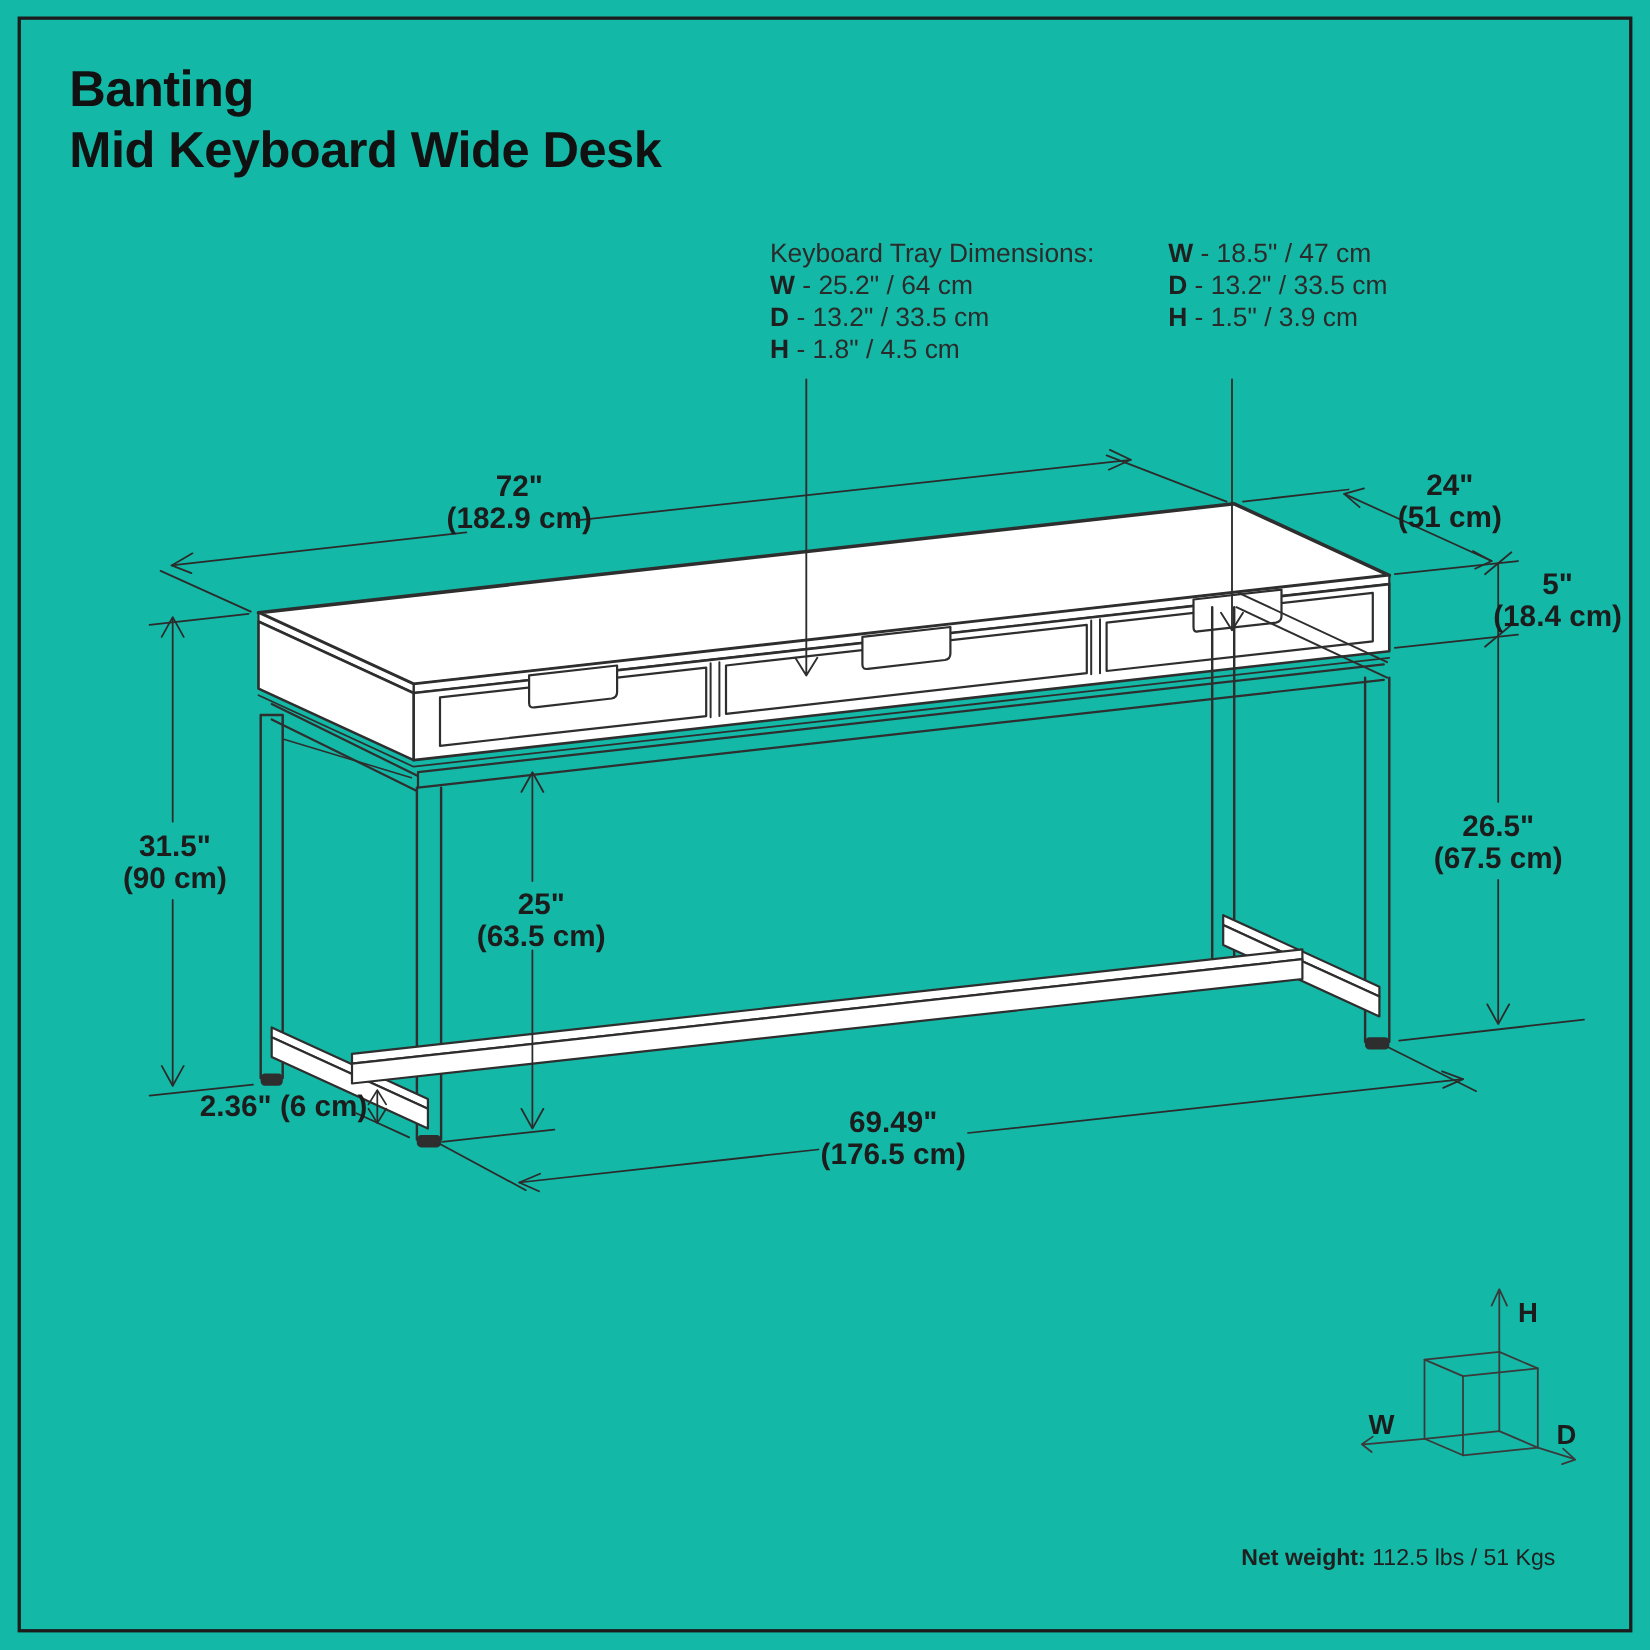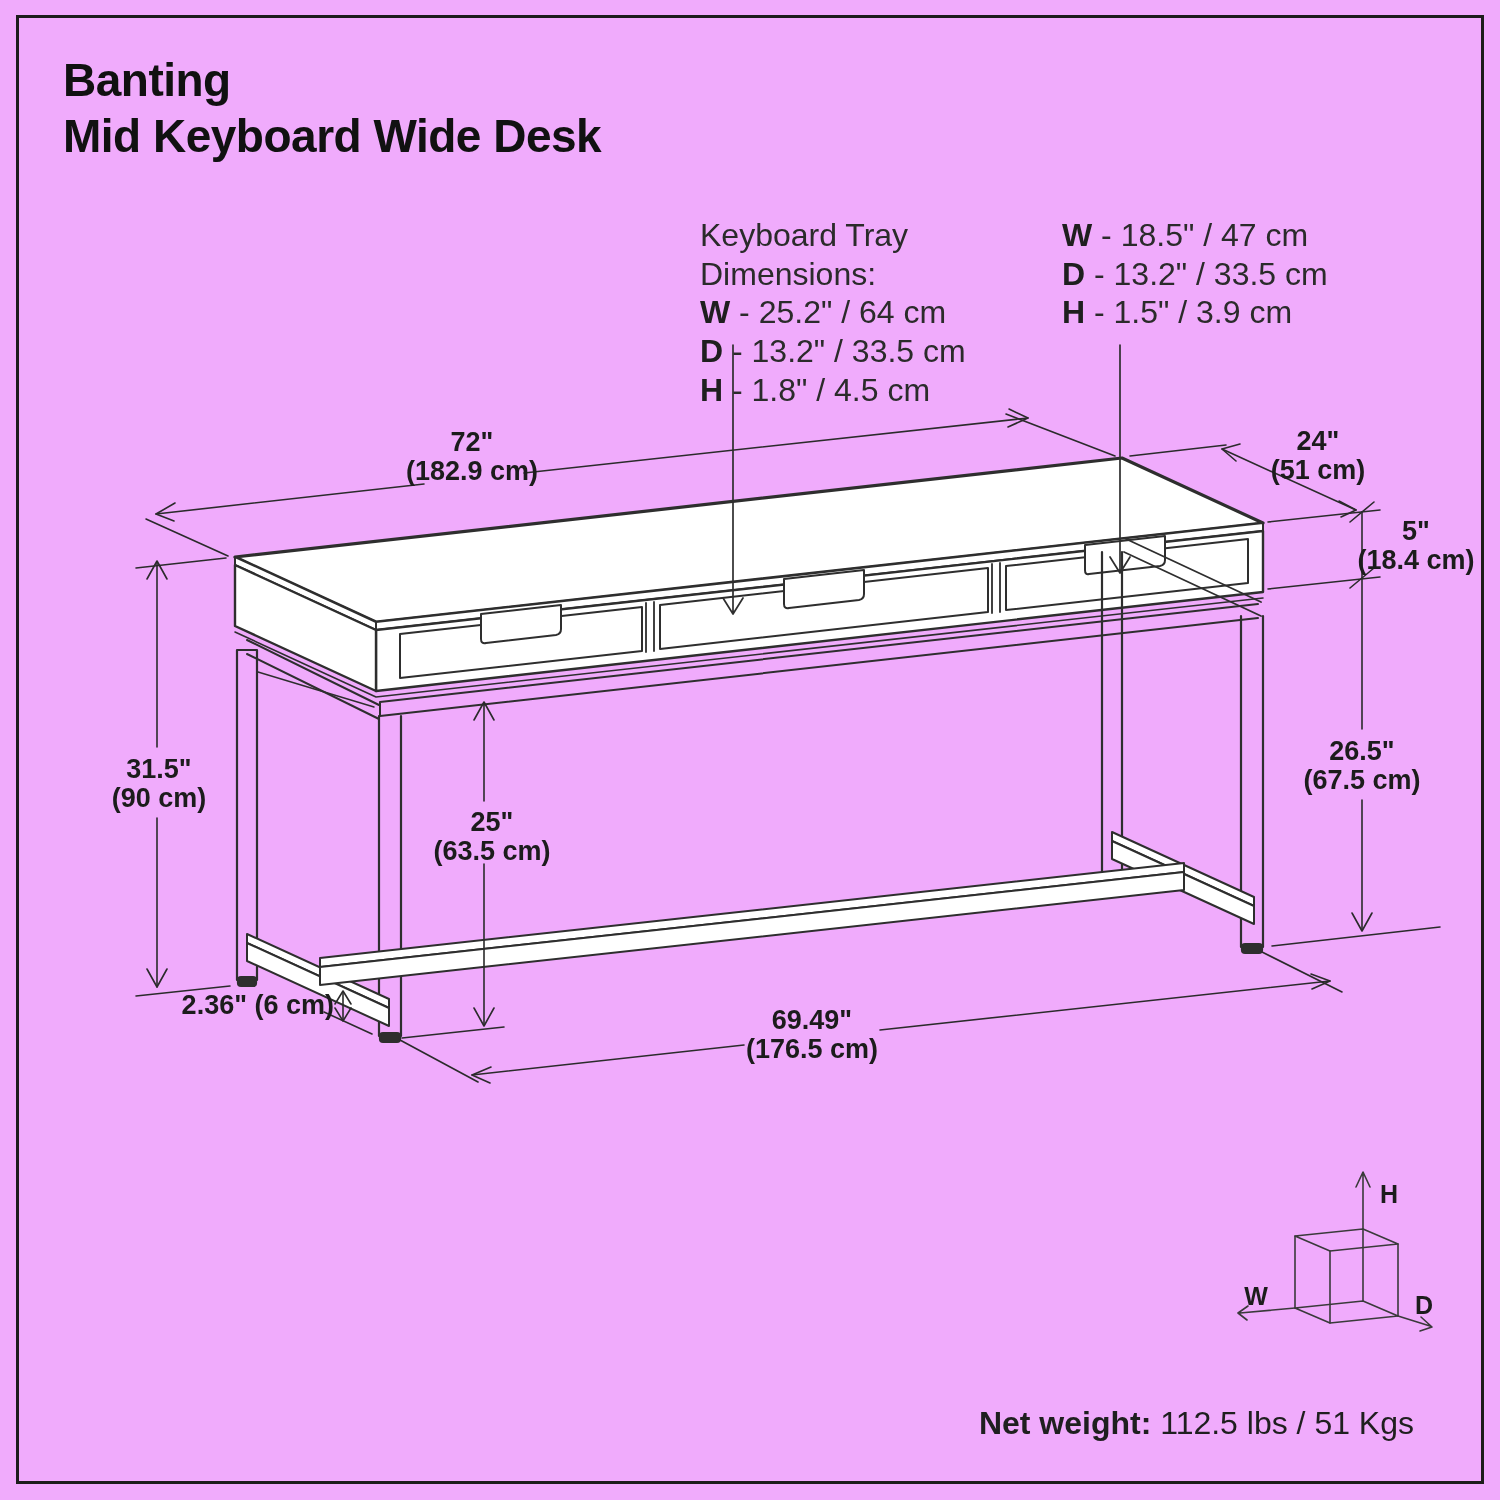--- a/index.html
+++ b/index.html
@@ -1,21 +1,21 @@
 <!DOCTYPE html>
 <html><head>
 <meta charset="utf-8">
 <style>
   * { margin: 0; padding: 0; box-sizing: border-box; }
   html, body { background: #ffffff; }
   .sheet {
     position: relative;
     width: 1500px;
     height: 1500px;
-    background: #f0abfc;
+    background: #14b8a6;
     font-family: "Liberation Sans", sans-serif;
     color: #222222;
     overflow: hidden;
   }
   .frame {
     position: absolute;
     left: 16px; top: 15px; right: 16px; bottom: 16px;
     border: 3px solid #1c1c1c;
   }
   .drawing {
@@ -28,21 +28,21 @@
     font-size: 46px;
     font-weight: 700;
     line-height: 1.22;
     letter-spacing: -0.5px;
     color: #111111;
   }
   .spec-block {
     position: absolute;
     top: 216px;
     width: 360px;
-    font-size: 32px;
+    font-size: 24px;
     line-height: 1.21;
     color: #2b2b2b;
   }
   .spec-block .k { font-weight: 700; color: #1f1f1f; }
   .dim-label {
     position: absolute;
     font-size: 27px;
     font-weight: 700;
     line-height: 1.08;
     color: #1c1c1c;
@@ -54,21 +54,21 @@
   .axis-label {
     position: absolute;
     font-size: 25px;
     font-weight: 700;
     color: #1c1c1c;
     transform: translate(-50%, -50%);
   }
   .net-weight {
     position: absolute;
     right: 86px; top: 1405px;
-    font-size: 32px;
+    font-size: 21px;
     color: #1f1f1f;
     white-space: nowrap;
   }
   .net-weight .k { font-weight: 700; }
 </style>
 </head>
 <body>
 
 <div class="sheet">
 

